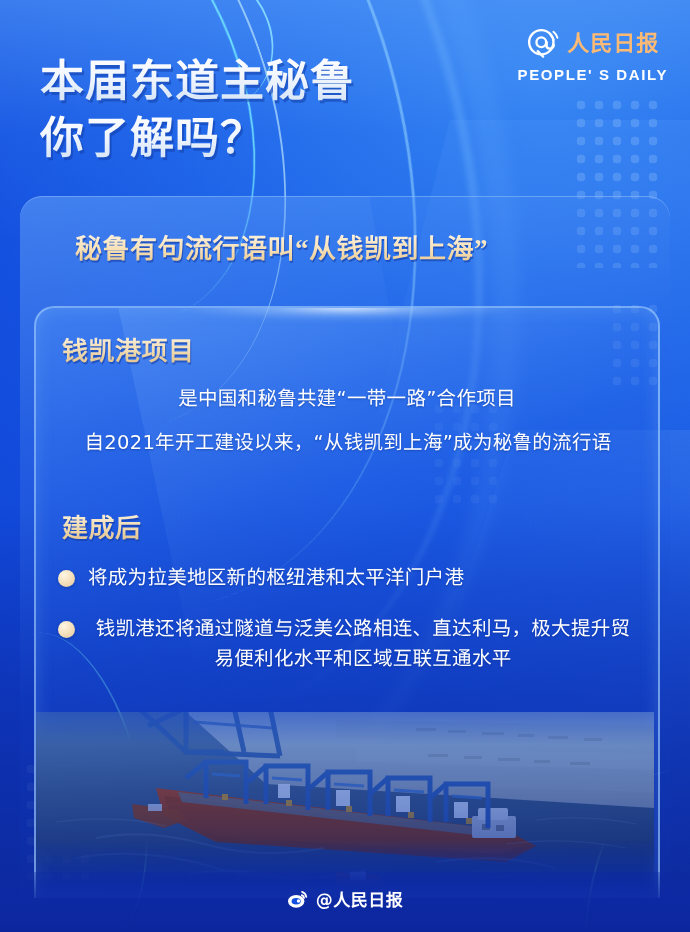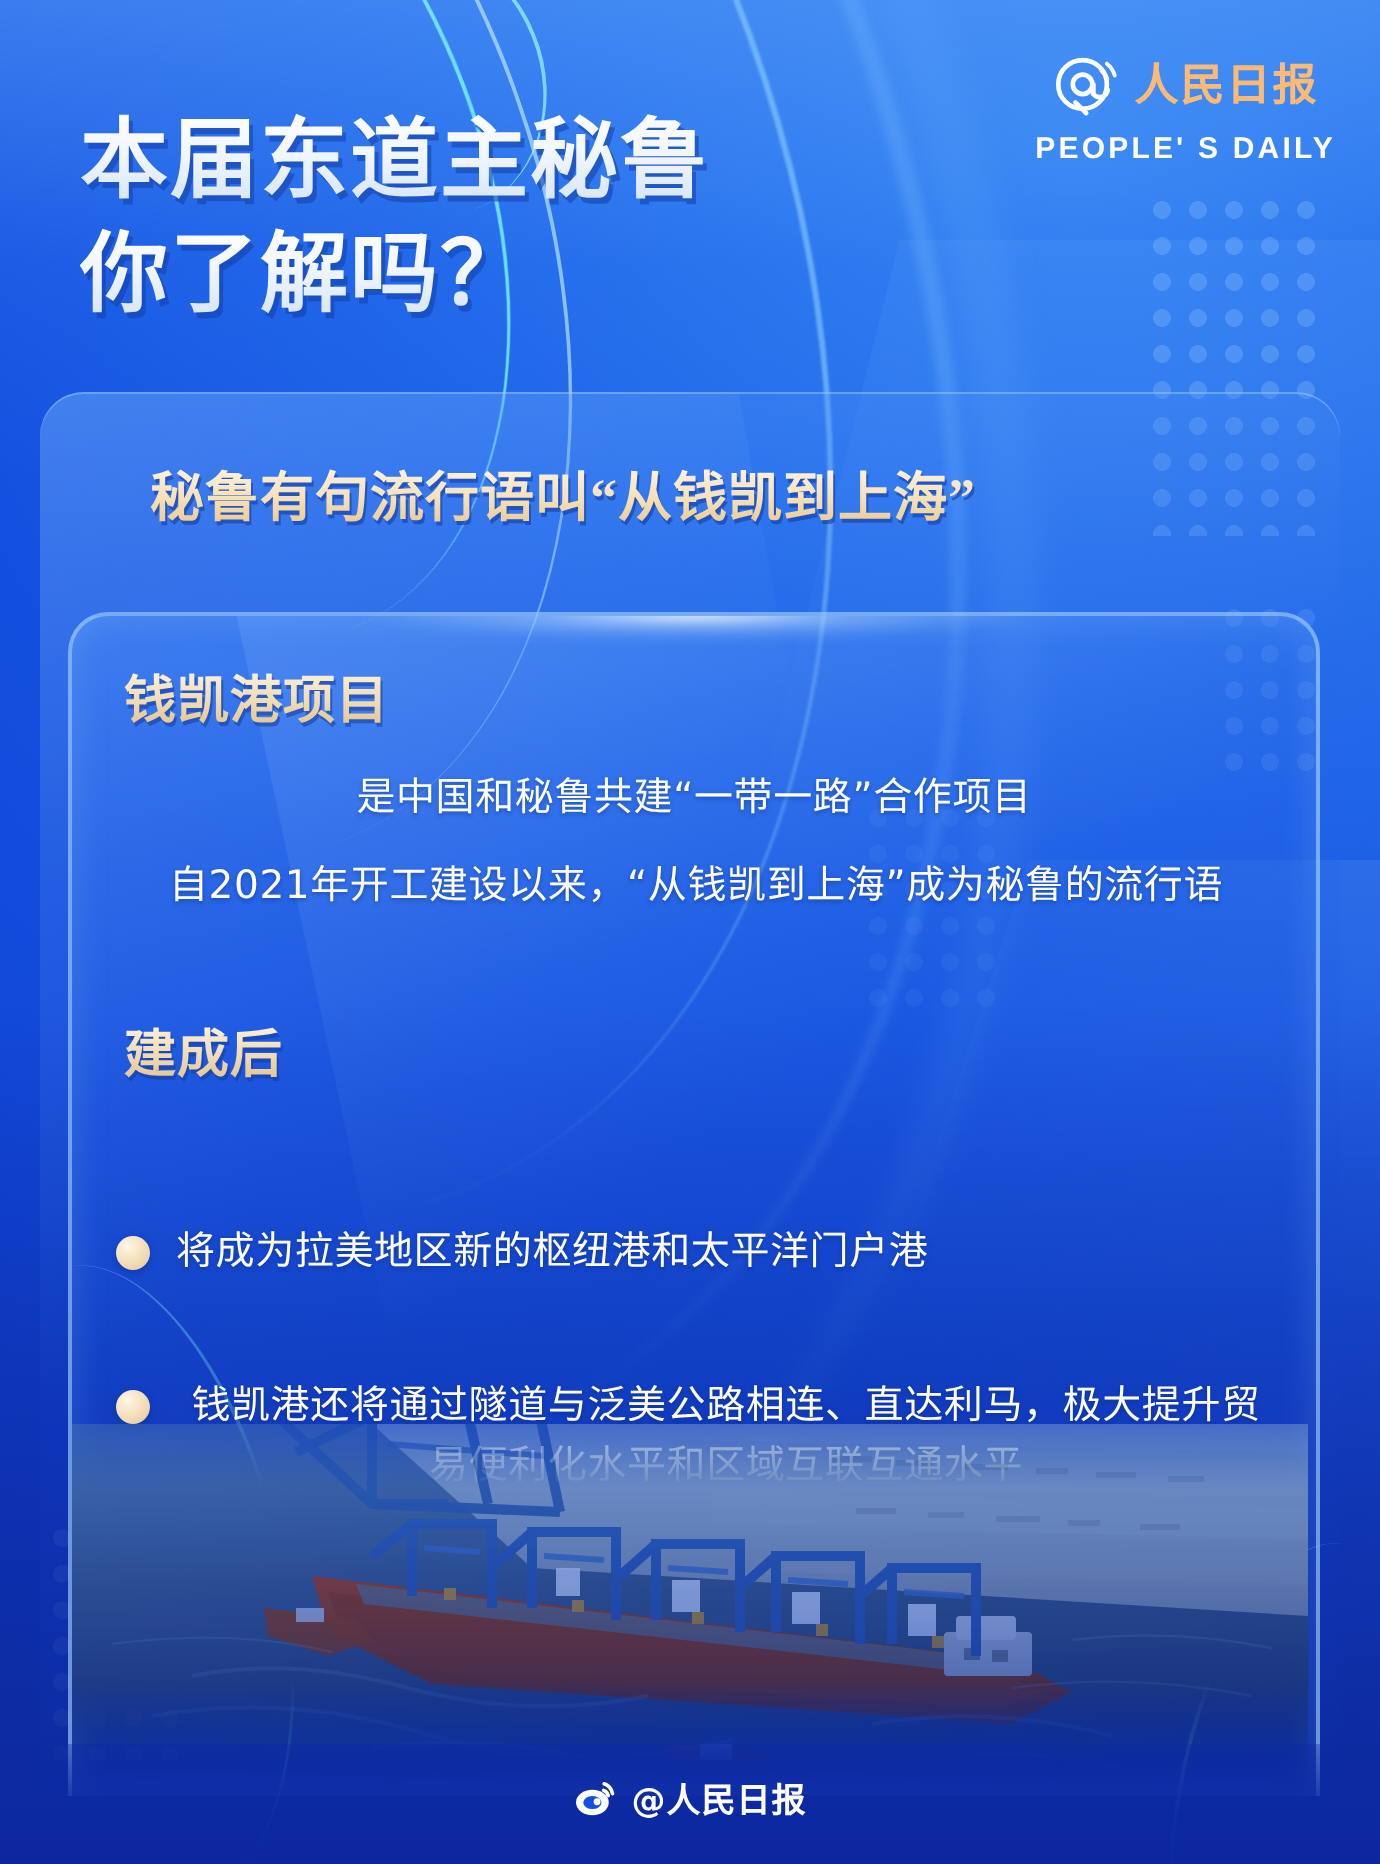--- a/index.html
+++ b/index.html
@@ -194,21 +194,21 @@
     font-family:"DejaVu Sans","Liberation Sans",sans-serif;
     font-size:19.5px;line-height:1.52;color:#ffffff;letter-spacing:.3px;
     text-shadow:0 1px 2px rgba(10,40,120,.45);
   }
   .p1{position:absolute;left:26px;top:76px;width:570px;}
   .p2{position:absolute;left:26px;top:120px;width:572px;}
 
   .sec-2{position:absolute;left:26px;top:205px;}
 
   .bullets{position:absolute;left:22px;top:255px;width:580px;}
-  .bullet{display:flex;align-items:flex-start;gap:13px;margin-bottom:22px;margin-top:48px;}
+  .bullet{display:flex;align-items:flex-start;gap:13px;margin-bottom:22px;}
   .bullet-dot{
     flex:0 0 auto;width:17px;height:17px;border-radius:50%;margin-top:7px;
     background:radial-gradient(circle at 35% 30%,#fff6e4 0%,#f4e0bd 48%,#e3c795 100%);
     box-shadow:0 1px 3px rgba(10,40,120,.45);
   }
   .bullet-text{
     font-family:"DejaVu Sans","Liberation Sans",sans-serif;
     font-size:19.5px;line-height:1.5;color:#ffffff;letter-spacing:.3px;
     text-shadow:0 1px 2px rgba(10,40,120,.45);
   }

